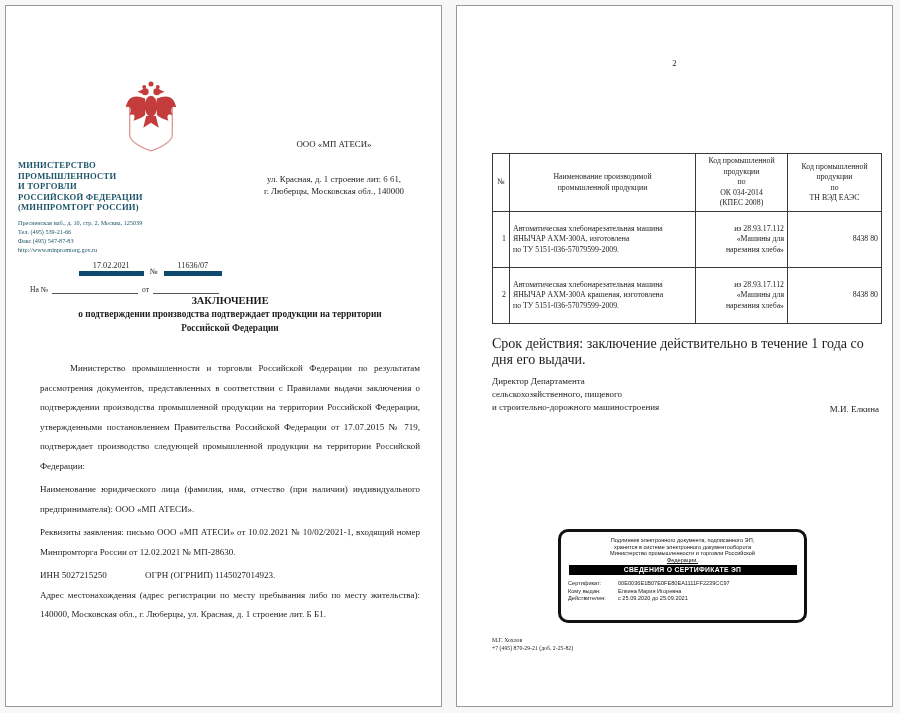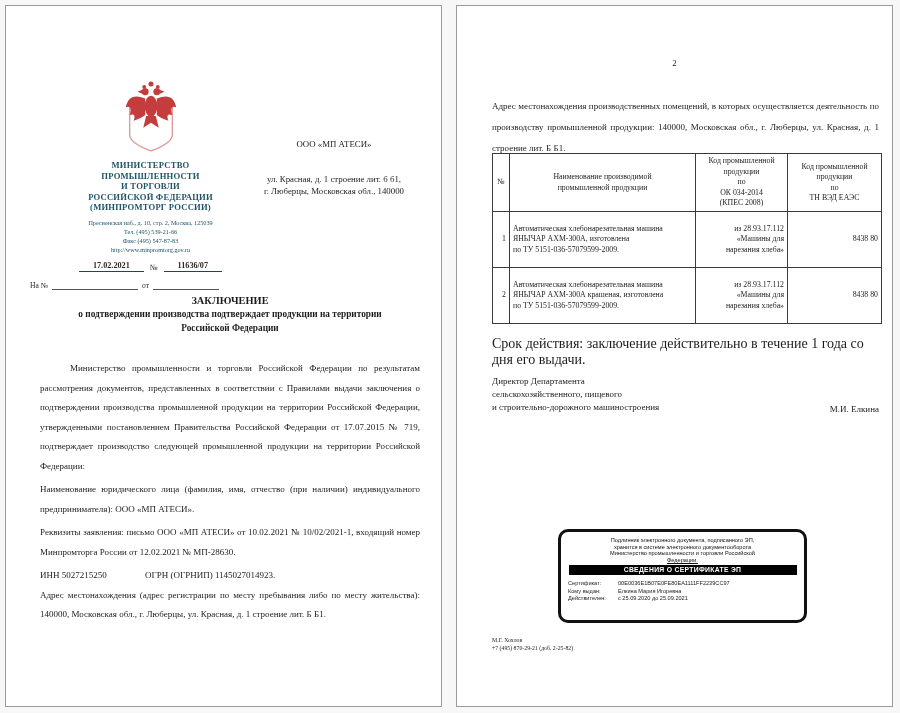--- a/index.html
+++ b/index.html
@@ -3,27 +3,27 @@
 <meta charset="utf-8">
 <style>
   * { margin:0; padding:0; box-sizing:border-box; }
   html,body { width:900px; height:713px; background:#f7f7f7; font-family:"Liberation Serif", serif; }
   .canvas { position:relative; width:900px; height:713px; }
   .page { position:absolute; top:5px; width:437px; height:702px; background:#ffffff; border:1px solid #9a9a9a; color:#1c1c1c; }
   .page1 { left:5px; }
   .page2 { left:456px; }
 
   
-  .letterhead { position:absolute; left:12px; top:70px; width:265px; text-align:center; }
+  .letterhead { position:absolute; left:12px; top:70px; width:265px; }
   .emblem { display:block; margin:0 auto 4px auto; }
   .ministry div { font-weight:bold; font-size:8.6px; line-height:10.6px; color:#1d5468; letter-spacing:.2px; }
   .lh-contact { margin-top:5px; color:#1d5468; }
   .lh-contact div { font-size:6.2px; line-height:9px; }
   .date-row { margin-top:7px; font-size:8.2px; color:#2a2a2a; display:flex; justify-content:center; align-items:flex-end; gap:6px; }
-  .date-row .u { border-bottom:1px solid #0c4a6e; padding:0 14px 1px 14px;font-weight:bold; }
+  .date-row .u { border-bottom:5px solid #0c4a6e; padding:0 14px 1px 14px; }
   .ref-row { margin-top:9px; font-size:7.6px; color:#2a2a2a; display:flex; align-items:flex-end; gap:4px; padding-left:12px; }
   .uline { display:inline-block; border-bottom:1px solid #555; height:8px; }
   .uline.w1 { width:86px; } .uline.w2 { width:66px; }
 
   
   .addressee { position:absolute; left:228px; top:133px; width:200px; text-align:center; font-size:8.8px; }
   .addr-name { margin-bottom:24px; }
   .addr-line { line-height:12px;font-family:Liberation Serif, serif; }
 
   
@@ -135,21 +135,20 @@
         <span>ИНН 5027215250</span>
         <span class="ogrn">ОГРН (ОГРНИП) 1145027014923.</span>
       </div>
       <p class="p">Адрес местонахождения (адрес регистрации по месту пребывания либо по месту жительства): 140000, Московская обл., г. Люберцы, ул. Красная, д. 1 строение лит. Б Б1.</p>
     </div>
   </div>
 
   <div class="page page2">
     <div class="pageno">2</div>
 
-    <p class="intro">Адрес местонахождения производственных помещений, в которых осуществляется деятельность по производству промышленной продукции: 140000, Московская обл., г. Люберцы, ул. Красная, д. 1 строение лит. Б Б1.</p>
 
     <table class="prod-table">
       <tbody>
           <tr>
         <th class="c-num">№</th>
         <th class="c-name pre">Наименование производимой
 промышленной продукции</th>
         <th class="c-ok pre">Код промышленной
 продукции
 по

